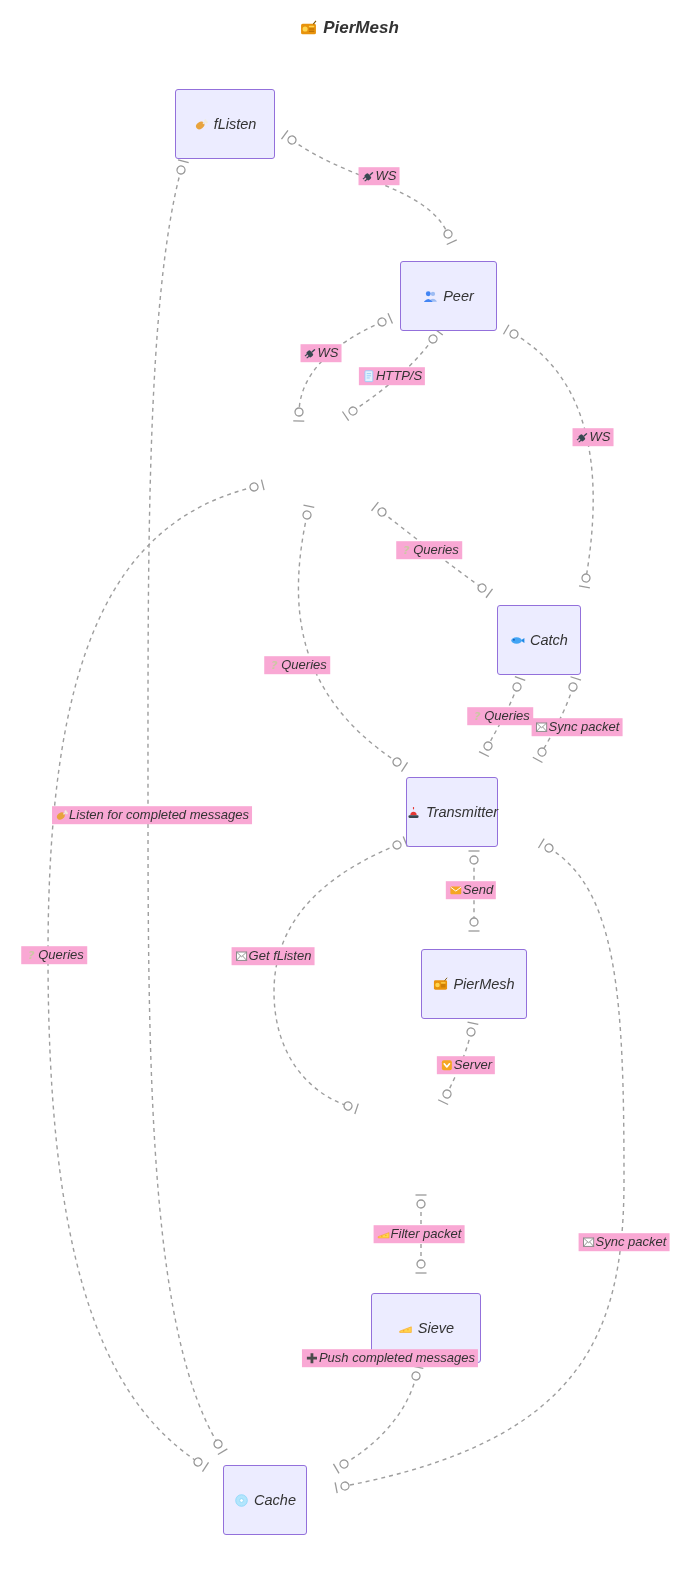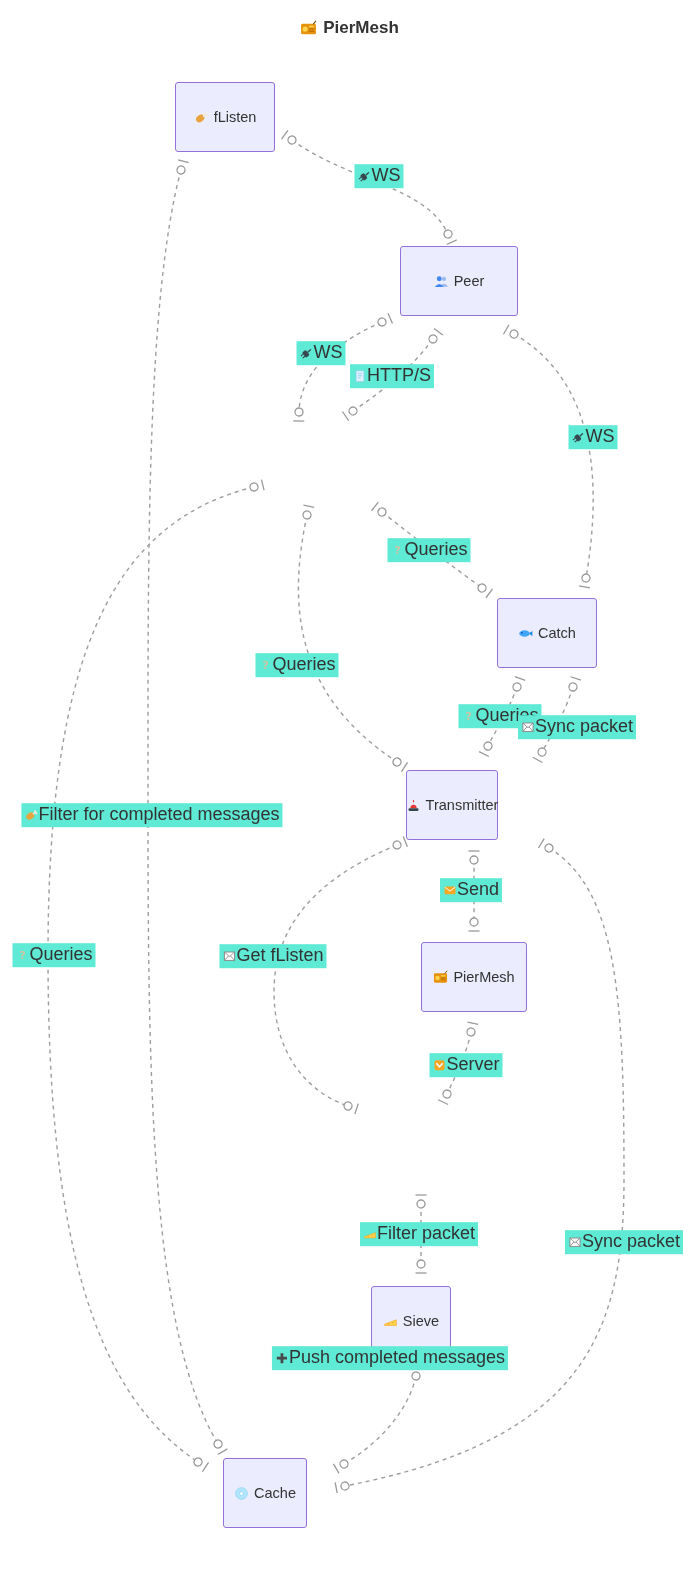--- a/index.html
+++ b/index.html
@@ -1,32 +1,32 @@
 <!DOCTYPE html>
 <html><head>
 <meta charset="utf-8">
 <style>
   html,body{margin:0;padding:0;background:#ffffff;}
   #canvas{
     position:relative;width:699px;height:1577px;background:#ffffff;overflow:hidden;
-    font-family:"Liberation Sans","DejaVu Sans",sans-serif;color:#333;
+    font-family:"Liberation Sans","DejaVu Sans",sans-serif;color:#333;font-style:italic;
   }
   #wires{position:absolute;left:0;top:0;width:699px;height:1577px;pointer-events:none;}
   .diagram-title{
     position:absolute;left:0;top:18px;width:100%;display:flex;justify-content:center;
     align-items:center;gap:6px;font-size:17px;font-weight:600;color:#333;
   }
   .node{
     position:absolute;display:flex;align-items:center;justify-content:center;gap:5px;
     background:#ECECFF;border:1px solid #9370DB;border-radius:3px;
-    font-size:14.5px;color:#333;box-sizing:border-box;height:70px;
+    font-size:14.5px;color:#333;box-sizing:border-box;height:70px;margin-top:7px;
   }
   .edge-label{
     position:absolute;transform:translate(-50%,-50%);display:flex;align-items:center;gap:0;
-    background:#5eead4;padding:1px 3px;font-size:18px;color:#333;white-space:nowrap;line-height:1.2;
+    background:#f9a8d4;padding:1px 3px;font-size:13px;color:#333;white-space:nowrap;line-height:1.2;
   }
   .ic{flex:0 0 auto;display:block;}
   .ic-14{width:14px;height:14px;}
   .ic-15{width:15px;height:15px;}
   .ic-17{width:17px;height:17px;}
 </style>
 </head>
 <body>
 
 <svg width="0" height="0" style="position:absolute" aria-hidden="true">
@@ -148,45 +148,45 @@
       </svg>
     <span>PierMesh</span>
   </div>
 
   <div class="node" style="left:175px;top:82px;width:100px">
     <svg class="ic ic-15">
         <use href="#icon-drumstick"></use>
       </svg>
     <span>fListen</span>
   </div>
-  <div class="node" style="left:400px;top:246px;width:118px">
+  <div class="node" style="left:400px;top:254px;width:97px">
     <svg class="ic ic-15">
         <use href="#icon-busts"></use>
       </svg>
     <span>Peer</span>
   </div>
-  <div class="node" style="left:497px;top:598px;width:100px">
+  <div class="node" style="left:497px;top:598px;width:84px">
     <svg class="ic ic-15">
         <use href="#icon-fish"></use>
       </svg>
     <span>Catch</span>
   </div>
   <div class="node" style="left:406px;top:770px;width:92px">
     <svg class="ic ic-15">
         <use href="#icon-transmitter"></use>
       </svg>
     <span>Transmitter</span>
   </div>
   <div class="node" style="left:421px;top:942px;width:106px">
     <svg class="ic ic-15">
         <use href="#icon-radio"></use>
       </svg>
     <span>PierMesh</span>
   </div>
-  <div class="node" style="left:371px;top:1286px;width:80px">
+  <div class="node" style="left:371px;top:1286px;width:110px">
     <svg class="ic ic-15">
         <use href="#icon-cheese"></use>
       </svg>
     <span>Sieve</span>
   </div>
   <div class="node" style="left:223px;top:1458px;width:84px">
     <svg class="ic ic-15">
         <use href="#icon-disc"></use>
       </svg>
     <span>Cache</span>
@@ -261,21 +261,21 @@
   <div class="edge-label" style="left:390px;top:1358px">
     <svg class="ic ic-14">
         <use href="#icon-plus"></use>
       </svg>
     <span>Push completed messages</span>
   </div>
   <div class="edge-label" style="left:152px;top:815px">
     <svg class="ic ic-14">
         <use href="#icon-drumstick"></use>
       </svg>
-    <span>Filter for completed messages</span>
+    <span>Listen for completed messages</span>
   </div>
   <div class="edge-label" style="left:54px;top:955px">
     <svg class="ic ic-14">
         <use href="#icon-question"></use>
       </svg>
     <span>Queries</span>
   </div>
   <div class="edge-label" style="left:273px;top:956px">
     <svg class="ic ic-14">
         <use href="#icon-envelope"></use>

